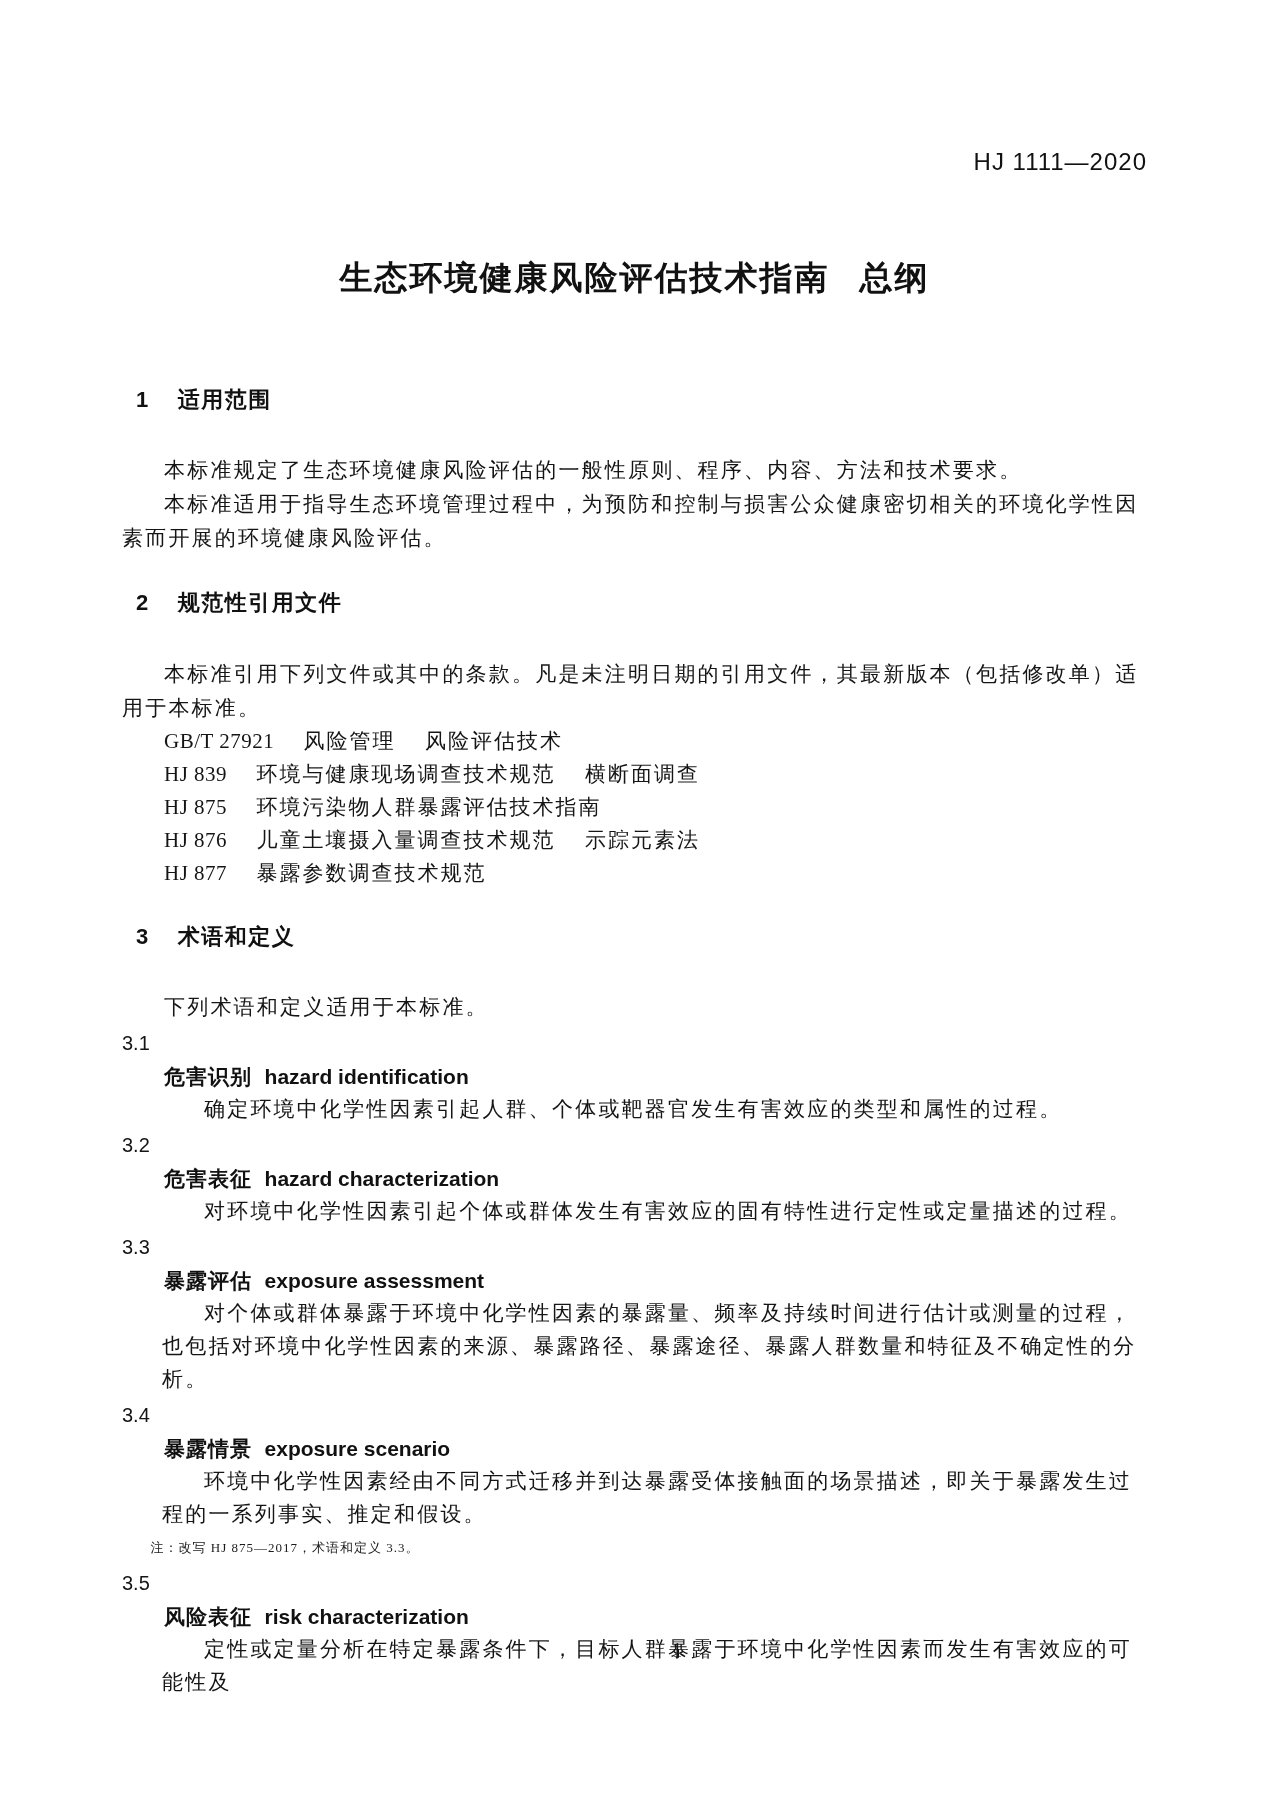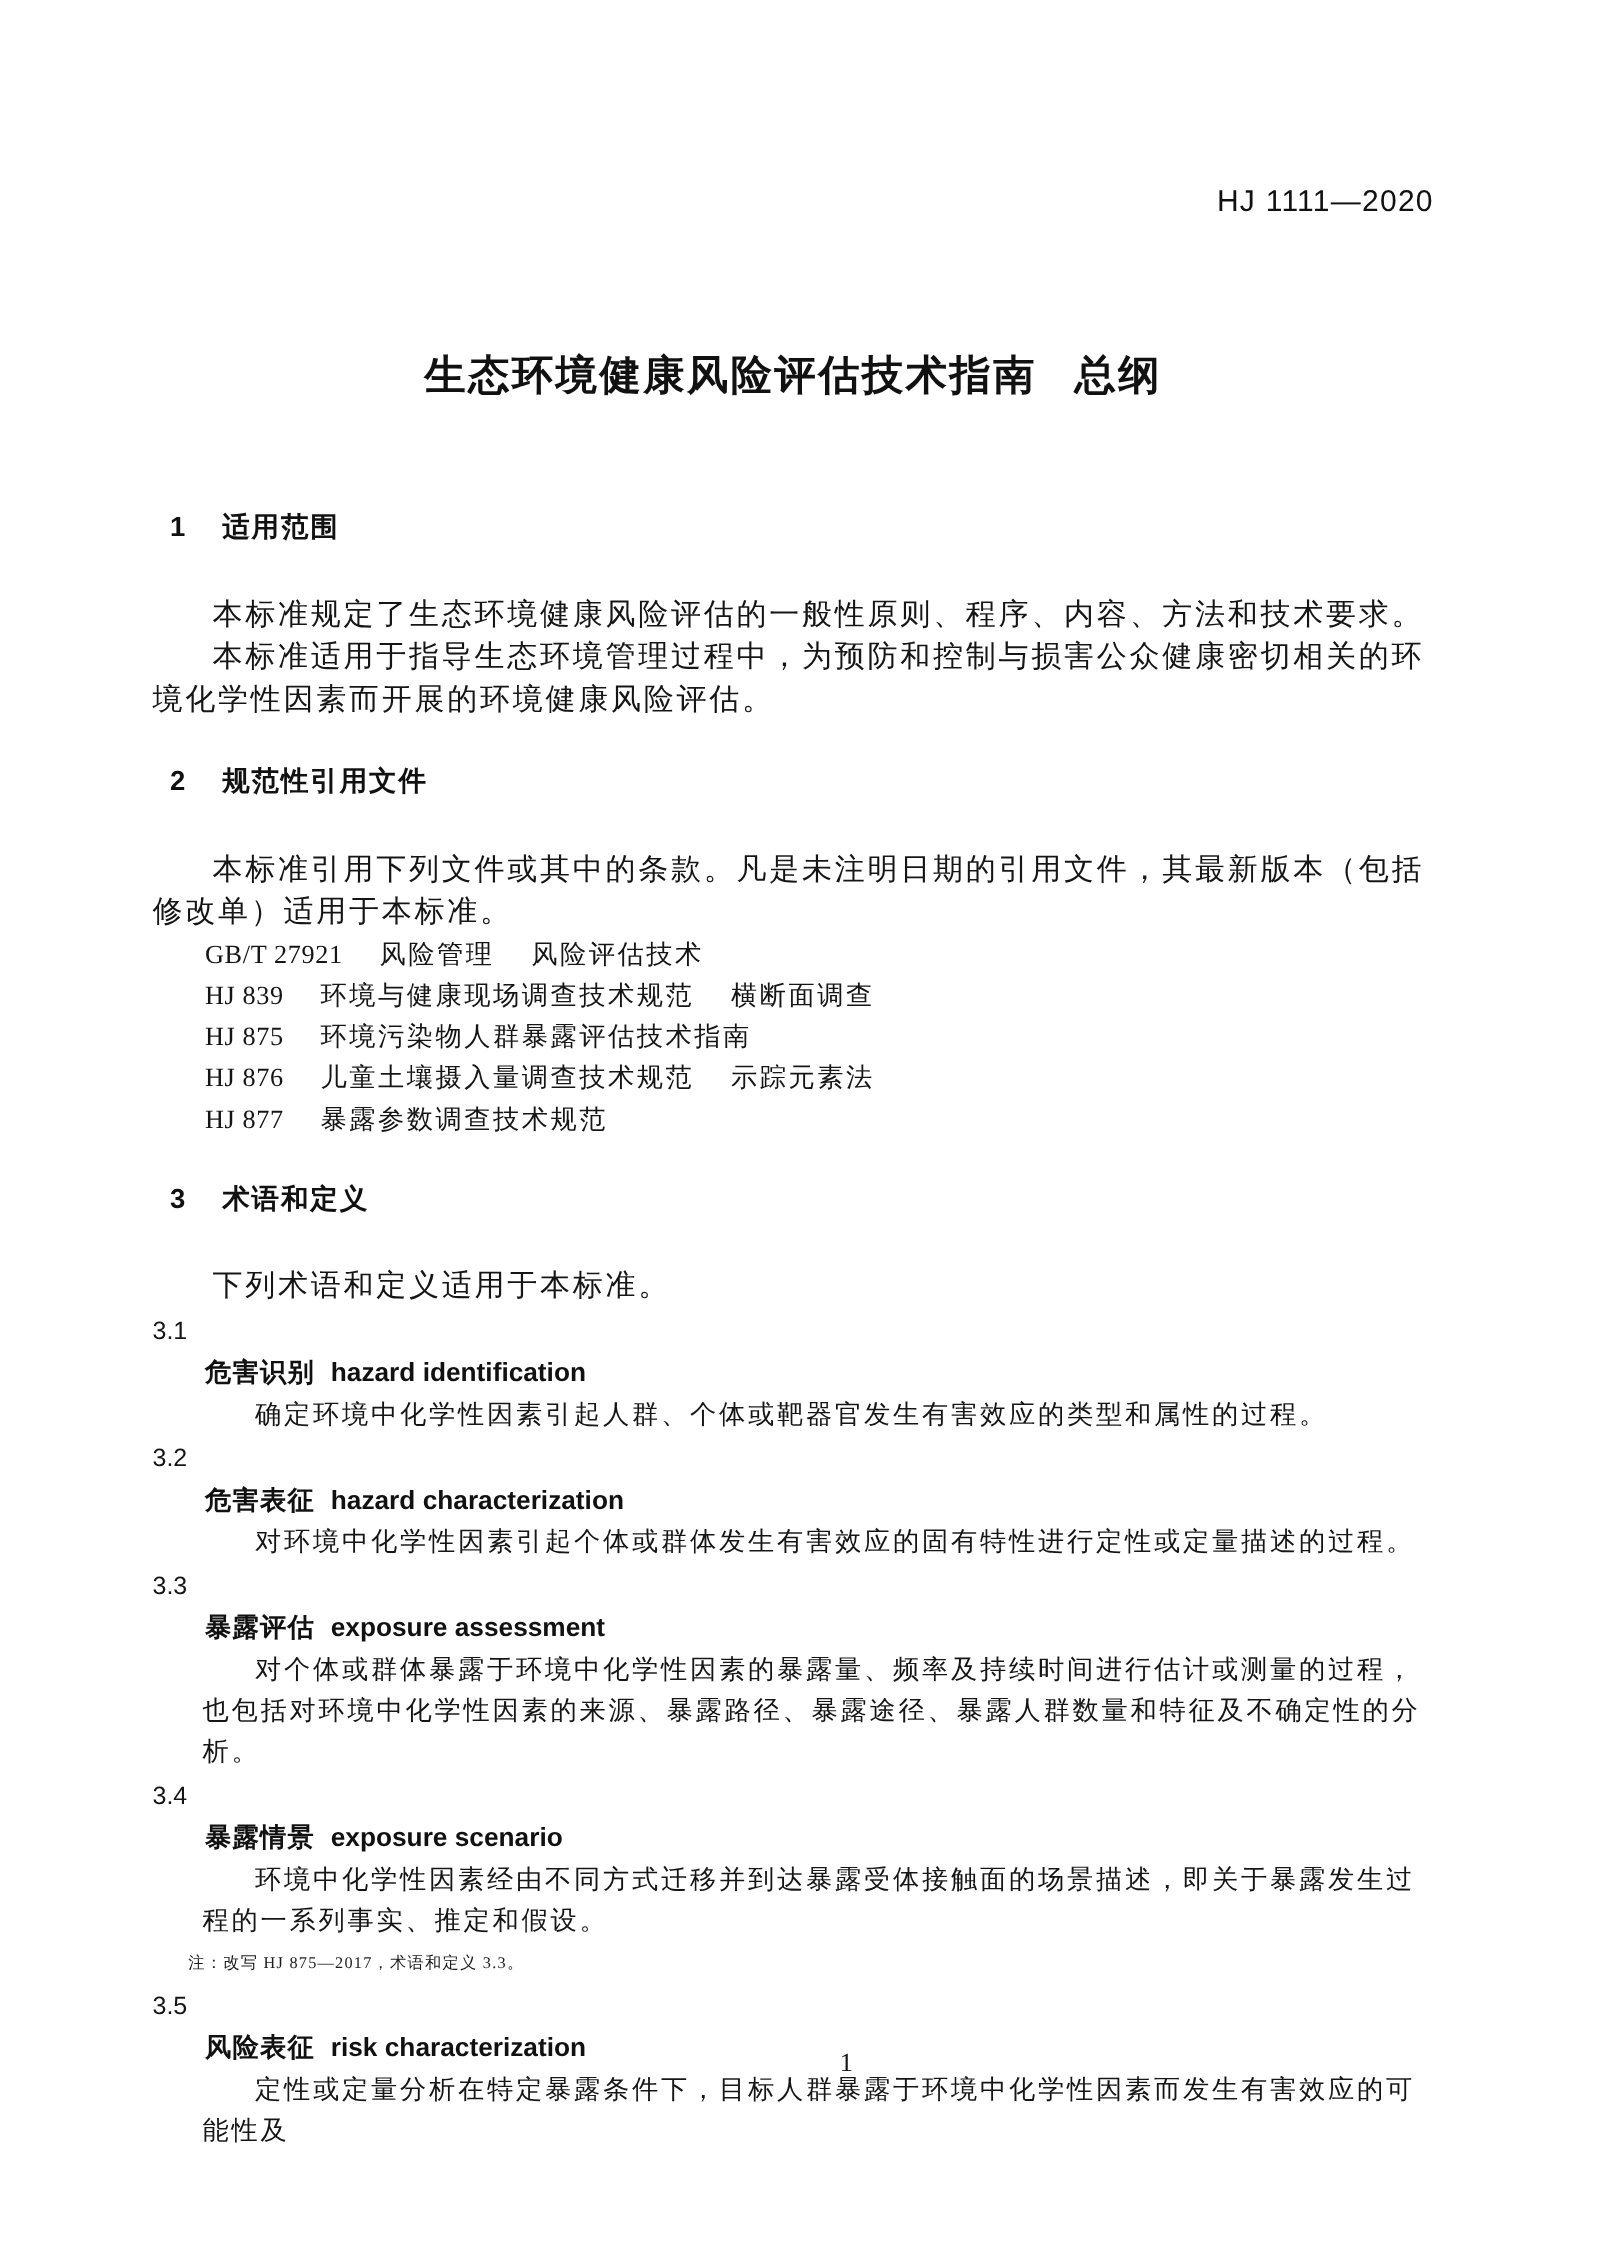--- a/index.html
+++ b/index.html
@@ -26,21 +26,21 @@
     margin-top: 148px;
     line-height: 28px;
     text-align: right;
     font-family: "Liberation Sans", "DejaVu Sans", sans-serif;
     font-size: 24px;
     letter-spacing: 1px;
     color: #111;
   }
   
   .doc-title {
-    margin-top: 104px;
+    margin-top: 82px;
     line-height: 40px;
     display: flex;
     justify-content: center;
     gap: 30px;
     font-family: "Liberation Sans", "DejaVu Sans", sans-serif;
     font-weight: bold;
     font-size: 33px;
     letter-spacing: 2px;
     color: #111;
   }
@@ -54,21 +54,21 @@
     font-size: 22px;
     letter-spacing: 1.5px;
     color: #111;
   }
   .sec-num { margin-right: 28px; }
   .h1 { margin-top: 87px; }
   .h2 { margin-top: 33px; }
   .h3 { margin-top: 32px; }
   
   .para {
-    font-size: 24px;
+    font-size: 21px;
     letter-spacing: 2.2px;
     line-height: 34px;
     text-indent: 2em;
     color: #151515;
   }
   .mt-first { margin-top: 38px; }
   .mt-p2 { margin-top: 39px; }
   
   .ref-row {
     padding-left: 42px;

